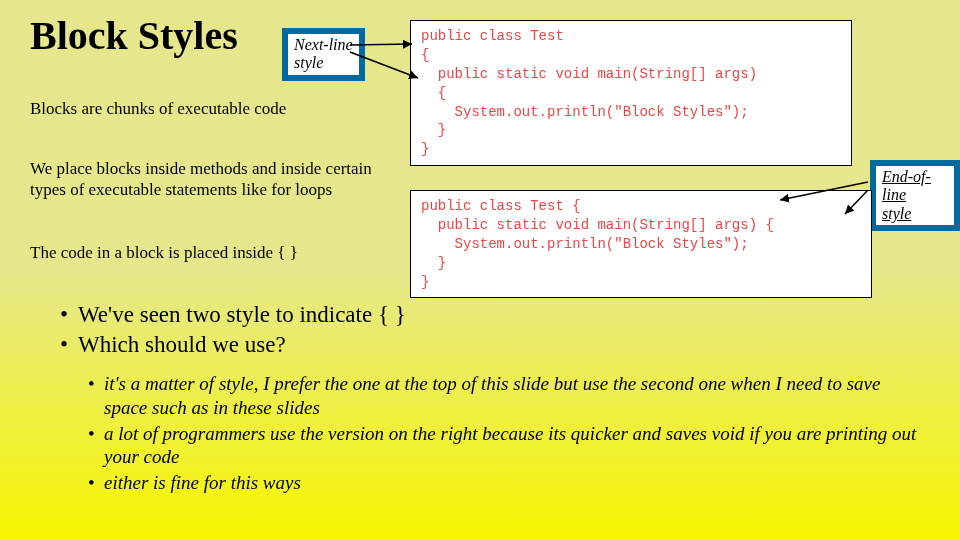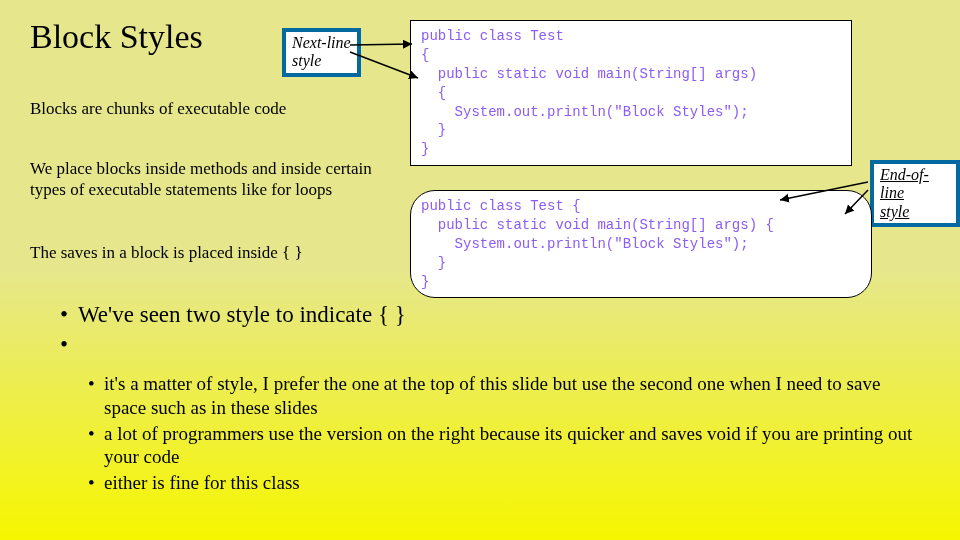--- a/index.html
+++ b/index.html
@@ -11,59 +11,59 @@
     font-family: "Times New Roman", Times, serif;
     color: #000;
   }
   body {
     background: linear-gradient(to bottom, #e6e78c 0%, #e6e78c 50%, #f6f600 100%);
     position: relative;
   }
   .title {
     position: absolute;
     left: 30px;
-    top: 18px;
-    font-size: 34px;
-    font-weight: 400;
+    top: 12px;
+    font-size: 40px;
+    font-weight: 700;
   }
   .para {
     position: absolute;
     left: 30px;
     font-size: 17px;
     line-height: 1.25;
   }
   .p1 { top: 98px; text-align: center; }
   .p2 { top: 142px; width: 360px; margin-top: 16px; }
   .p3 { top: 242px; }
 
   .callout {
     position: absolute;
     background: #fff;
-    border: 4px solid #0369a1;
+    border: 6px solid #0369a1;
     font-style: italic;
     font-size: 16px;
     padding: 2px 6px;
     line-height: 1.15;
   }
   .callout.nl { left: 282px; top: 28px; }
   .callout.eol { left: 870px; top: 160px; text-decoration: underline; }
 
   .codebox {
     position: absolute;
     background: #fff;
     border: 1.5px solid #000;
     font-family: "Courier New", Courier, monospace;
     font-size: 14px;
-    color: #8b5cf6;
+    color: #ef4444;
     white-space: pre;
     padding: 6px 10px;
     line-height: 1.35;
   }
   .code1 { left: 410px; top: 20px; width: 420px; }
-  .code2 { left: 410px; top: 190px; width: 440px; border-radius: 25px; }
+  .code2 { left: 410px; top: 190px; width: 440px; }
 
   .bullets1 {
     position: absolute;
     left: 60px;
     top: 300px;
     font-size: 23px;
     line-height: 1.3;
   }
   .bullets1 .row { display: flex; }
   .bullets1 .dot { width: 18px; }
@@ -71,37 +71,37 @@
   .bullets2 {
     position: absolute;
     left: 88px;
     top: 372px;
     font-size: 19px;
     width: 830px;
     line-height: 1.25;
   }
   .bullets2 .row { display: flex; margin-bottom: 2px; }
   .bullets2 .dot { width: 16px; flex-shrink: 0; }
-  .bullets2 .txt { flex: 1; }
+  .bullets2 .txt { flex: 1; font-style: italic; }
 
   svg.arrows {
     position: absolute;
     left: 0; top: 0;
     width: 960px; height: 540px;
     pointer-events: none;
   }
 </style>
 </head>
 <body>
 
 <div class="title">Block Styles</div>
 
 <div class="para p1">Blocks are chunks of executable code</div>
 <div class="para p2">We place blocks inside methods and inside certain types of executable statements like for loops</div>
-<div class="para p3">The saves in a block is placed inside { }</div>
+<div class="para p3">The code in a block is placed inside { }</div>
 
 <div class="callout nl">Next-line<br>style</div>
 <div class="callout eol">End-of-line<br>style</div>
 
 <div class="codebox code1">public class Test
 {
   public static void main(String[] args)
   {
     System.out.println("Block Styles");
   }
@@ -112,35 +112,36 @@
   }
 }</div>
 
 <div class="bullets1">
   <div class="row">
     <span class="dot">•</span>
     <span>We've seen two style to indicate { }</span>
   </div>
   <div class="row">
     <span class="dot">•</span>
+    <span>Which should we use?</span>
   </div>
 </div>
 
 <div class="bullets2">
   <div class="row">
     <span class="dot">•</span>
     <span class="txt">it's a matter of style, I prefer the one at the top of this slide but use the second one when I need to save space such as in these slides</span>
   </div>
   <div class="row">
     <span class="dot">•</span>
     <span class="txt">a lot of programmers use the version on the right because its quicker and saves void if you are printing out your code</span>
   </div>
   <div class="row">
     <span class="dot">•</span>
-    <span class="txt">either is fine for this class</span>
+    <span class="txt">either is fine for this ways</span>
   </div>
 </div>
 
 <svg class="arrows">
   <defs>
     <marker id="ah" markerWidth="8" markerHeight="8" refX="6" refY="3" orient="auto">
       <path d="M0,0 L6,3 L0,6 Z" fill="#000"></path>
     </marker>
   </defs>
   <line x1="350" y1="45" x2="412" y2="44" stroke="#000" stroke-width="1.5" marker-end="url(#ah)"></line>

